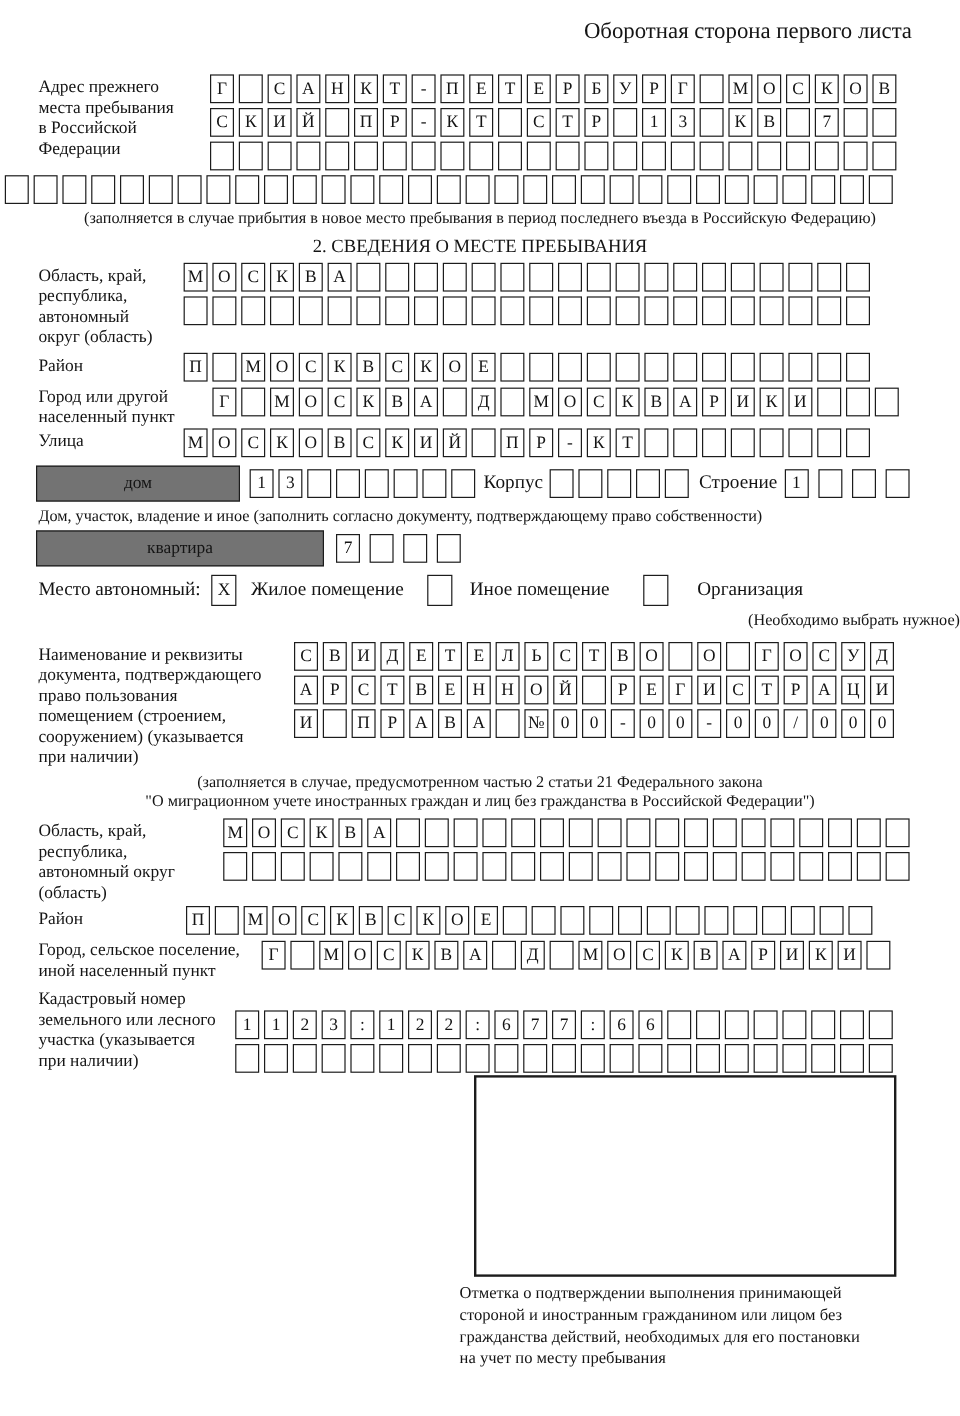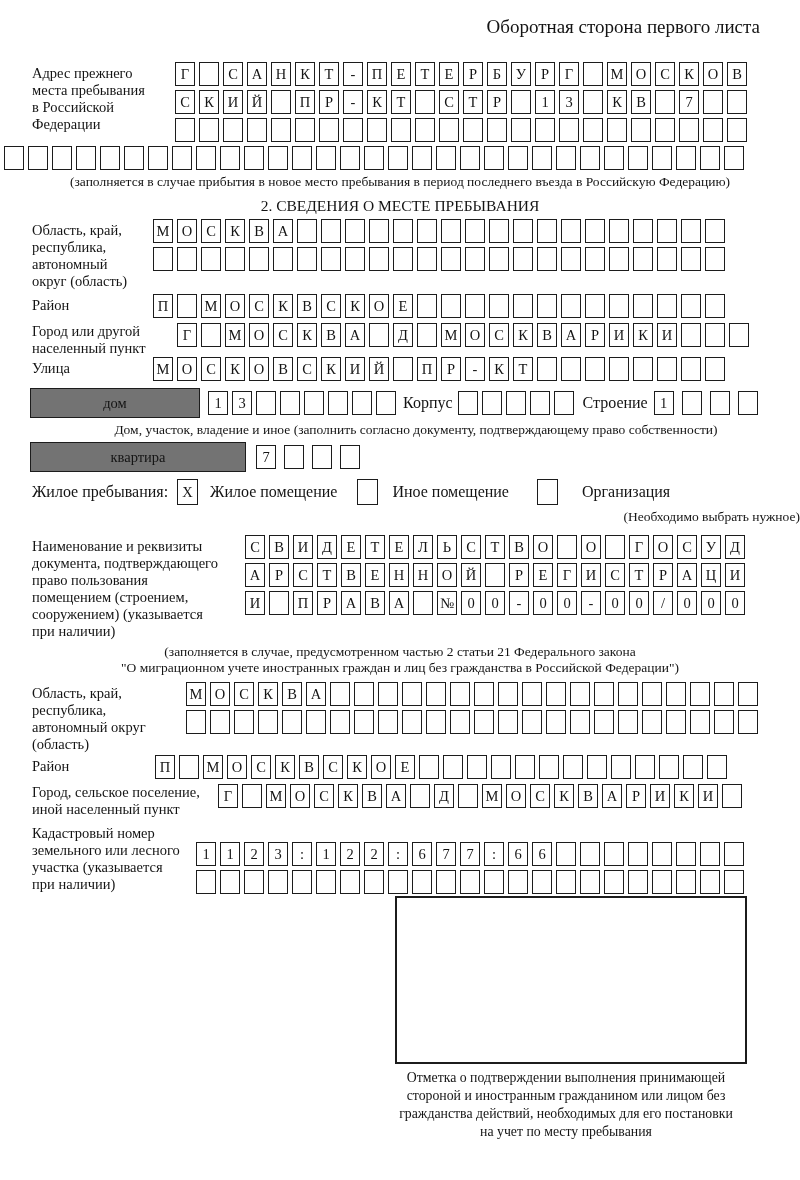--- a/index.html
+++ b/index.html
@@ -34,21 +34,21 @@
   .checkbox{
     width:21px; height:26px; box-sizing:border-box; border:1.7px solid #1c1c1c;
     display:flex; align-items:center; justify-content:center; font-size:14.5px; background:#fff;
   }
   .stamp-box{
     margin-left:395px; width:352px; height:168px; box-sizing:border-box;
     border:2px solid #1c1c1c; background:#fff;
   }
   .stamp-caption{
     margin-left:383px; width:366px; font-size:13.8px; line-height:18px;
-    text-align:center; white-space:pre-line; margin-top:5px;
+    text-align:left; white-space:pre-line; margin-top:5px;
   }
 </style>
 </head>
 <body>
 
 <div class="page">
 
   <div class="hdr">Оборотная сторона первого листа</div>
 
   <div class="field" style="margin-top:24px">
@@ -347,34 +347,34 @@
         <span class="cell"></span>
       </div>
     <span class="small-label" style="margin:0 6px 0 9px">Строение</span>
     <div class="cellrow sparse">
         <span class="cell">1</span>
         <span class="cell"></span>
         <span class="cell"></span>
         <span class="cell"></span>
       </div>
   </div>
-  <div class="note" style="text-align:center;margin-left:32px">Дом, участок, владение и иное (заполнить согласно документу, подтверждающему право собственности)</div>
+  <div class="note" style="text-align:left;margin-left:32px">Дом, участок, владение и иное (заполнить согласно документу, подтверждающему право собственности)</div>
 
   <div class="inline-row" style="margin-top:4px">
-    <div class="lblbox" style="width:216px">квартира</div>
+    <div class="lblbox" style="width:240px">квартира</div>
     <div class="cellrow sparse" style="margin-left:10px">
         <span class="cell">7</span>
         <span class="cell"></span>
         <span class="cell"></span>
         <span class="cell"></span>
       </div>
   </div>
 
   <div class="inline-row" style="margin-top:7px;margin-left:32px">
-    <span class="small-label">Жилое пребывания:</span>
+    <span class="small-label">Место автономный:</span>
     <span class="checkbox" style="margin:0 12px 0 9px">X</span>
     <span class="small-label">Жилое помещение</span>
     <span class="checkbox" style="margin:0 14px 0 20px"></span>
     <span class="small-label">Иное помещение</span>
     <span class="checkbox" style="margin:0 24px 0 28px"></span>
     <span class="small-label">Организация</span>
   </div>
   <div class="note" style="text-align:right;margin-left:120px">(Необходимо выбрать нужное)</div>
 
   <div class="field" style="margin-top:10px">

